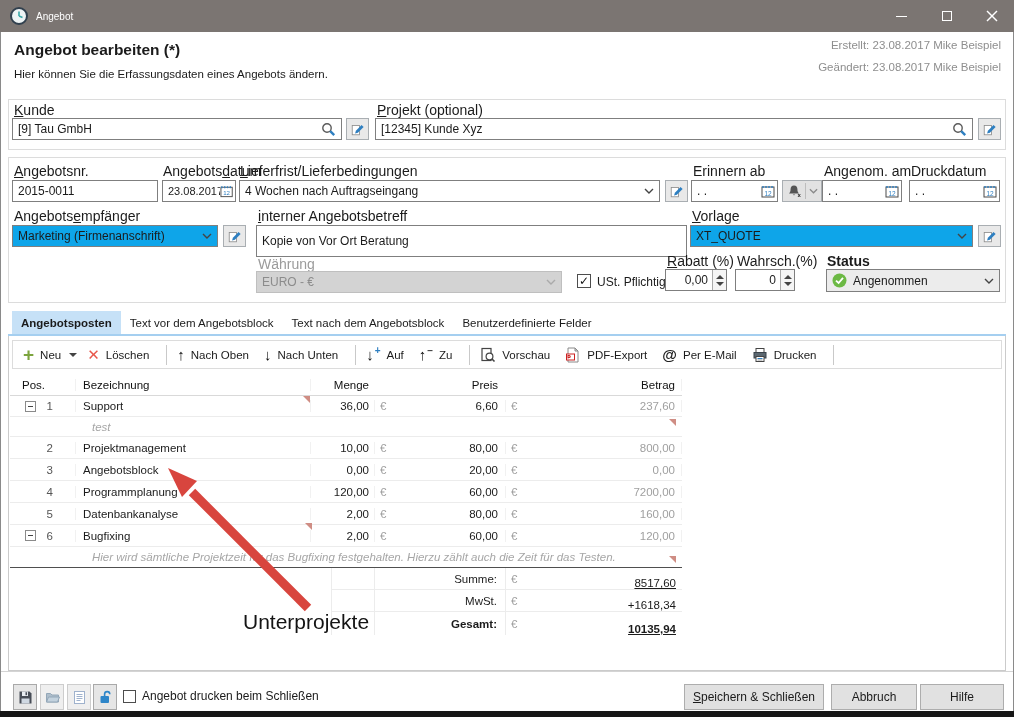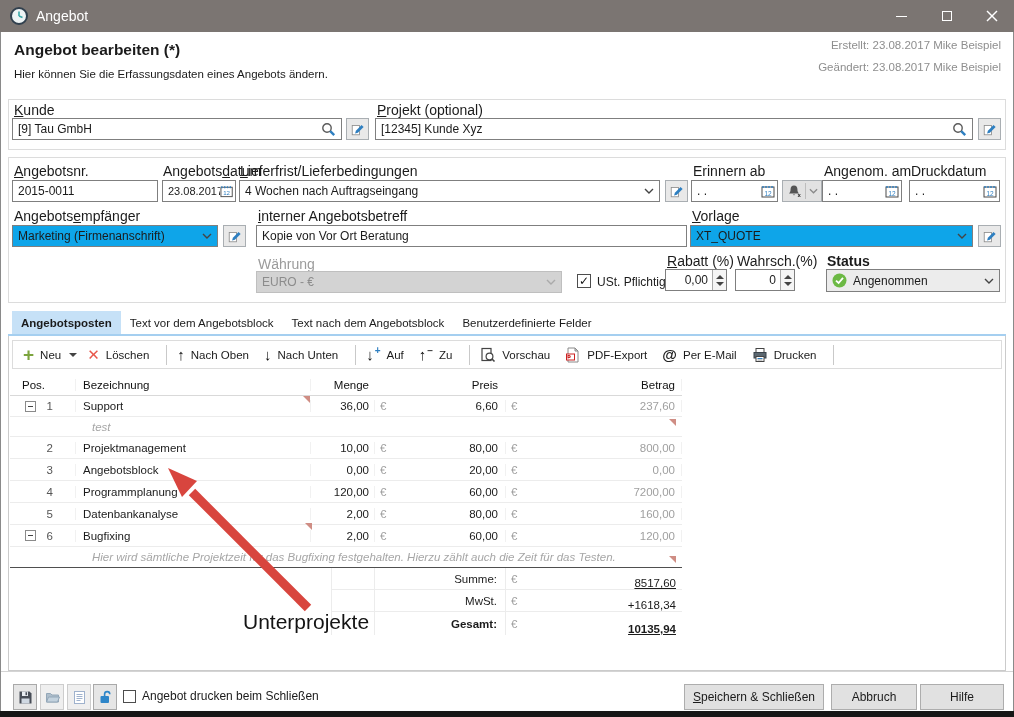--- a/index.html
+++ b/index.html
@@ -3,21 +3,21 @@
 <meta charset="utf-8">
 <style>
   * { margin:0; padding:0; box-sizing:border-box; }
   html,body { width:1014px; height:717px; }
   body { font-family:"Liberation Sans","DejaVu Sans",sans-serif; font-size:11.5px; color:#1b1b1b; background:#fff; position:relative; overflow:hidden; }
   .abs { position:absolute; }
   #win { position:absolute; inset:0; box-shadow:inset 0 0 0 1px #8a8a8a; background:#fff; }
 
   
   .titlebar { left:0; top:0; width:1014px; height:32px; background:#7b7572; display:flex; align-items:center; }
-  .titlebar .apptitle { color:#fff; font-size:14px; margin-left:8px; }
+  .titlebar .apptitle { color:#fff; font-size:10px; margin-left:8px; }
   .appicon { margin-left:10px; width:18px; height:18px; }
   .wincontrols { position:absolute; right:0; top:0; height:32px; display:flex; }
   .winbtn { width:45px; height:32px; display:flex; align-items:center; justify-content:center; }
   .min-glyph { width:11px; height:1px; background:#fff; display:block; }
   .max-glyph { width:10px; height:10px; border:1px solid #fff; display:block; }
 
   
   .pgtitle { left:14px; top:41px; font-size:15.5px; font-weight:bold; }
   .pgsub { left:14px; top:68px; font-size:11.5px; }
   .meta { right:13px; color:#8e8e8e; font-size:11.5px; text-align:right; }
@@ -252,21 +252,21 @@
       </svg>
   </div>
   <div class="tinybtn" style="left:223px;top:225px;width:23px;height:22px;">
     <svg width="13" height="13" viewBox="0 0 16 16">
       <rect x="1.5" y="3" width="9" height="11.5" fill="#fff" stroke="#8a8a8a"></rect>
       <path d="M5 13l1-3.5 7-7 2.5 2.5-7 7z" fill="#2e7fc1"></path>
     </svg>
   </div>
 
   <div class="lbl" style="left:258px;top:208px;"><u>i</u>nterner Angebotsbetreff</div>
-  <div class="input" style="left:256px;top:225px;width:431px;height:22px;">
+  <div class="input" style="left:256px;top:225px;width:431px;height:32px;">
     <span class="val">Kopie von Vor Ort Beratung</span>
   </div>
 
   <div class="lbl" style="left:692px;top:208px;"><u>V</u>orlage</div>
   <div class="input combo-gray" style="left:690px;top:225px;width:283px;height:22px;">
     <span class="val">XT_QUOTE</span>
     <svg class="chev" width="10" height="6" viewBox="0 0 10 6">
         <polyline points="1,1 5,5 9,1" fill="none" stroke="#444" stroke-width="1.4"></polyline>
       </svg>
   </div>

